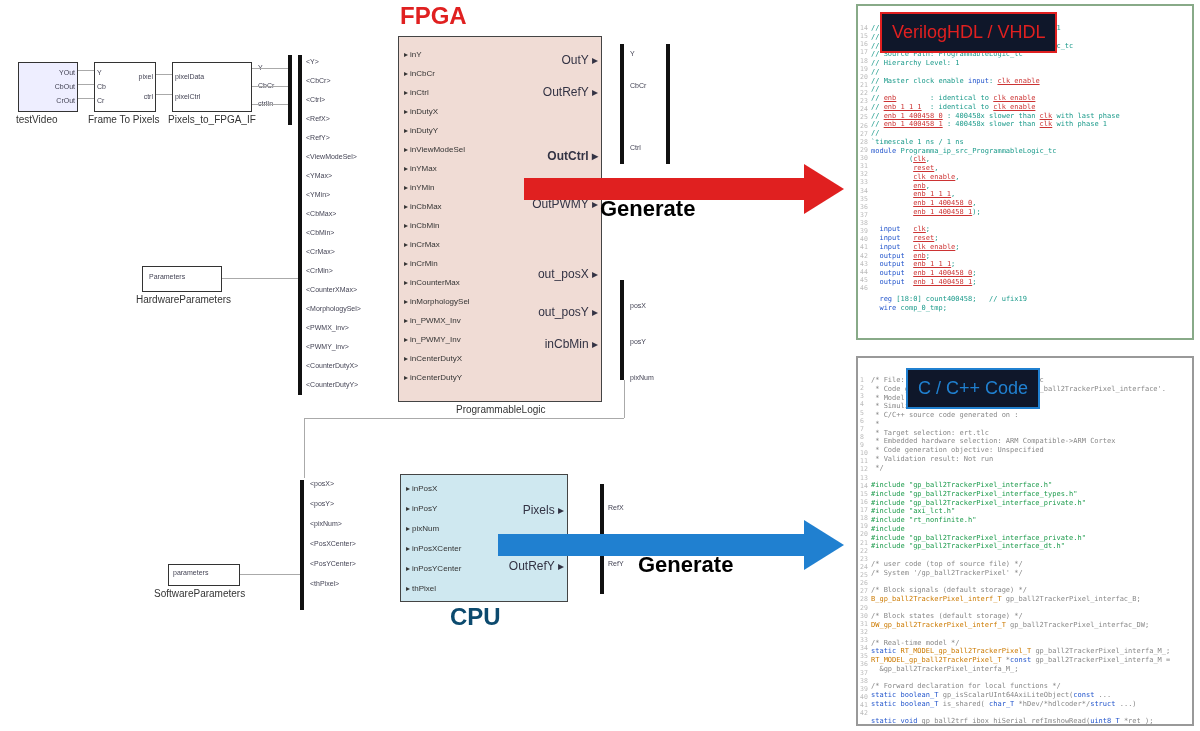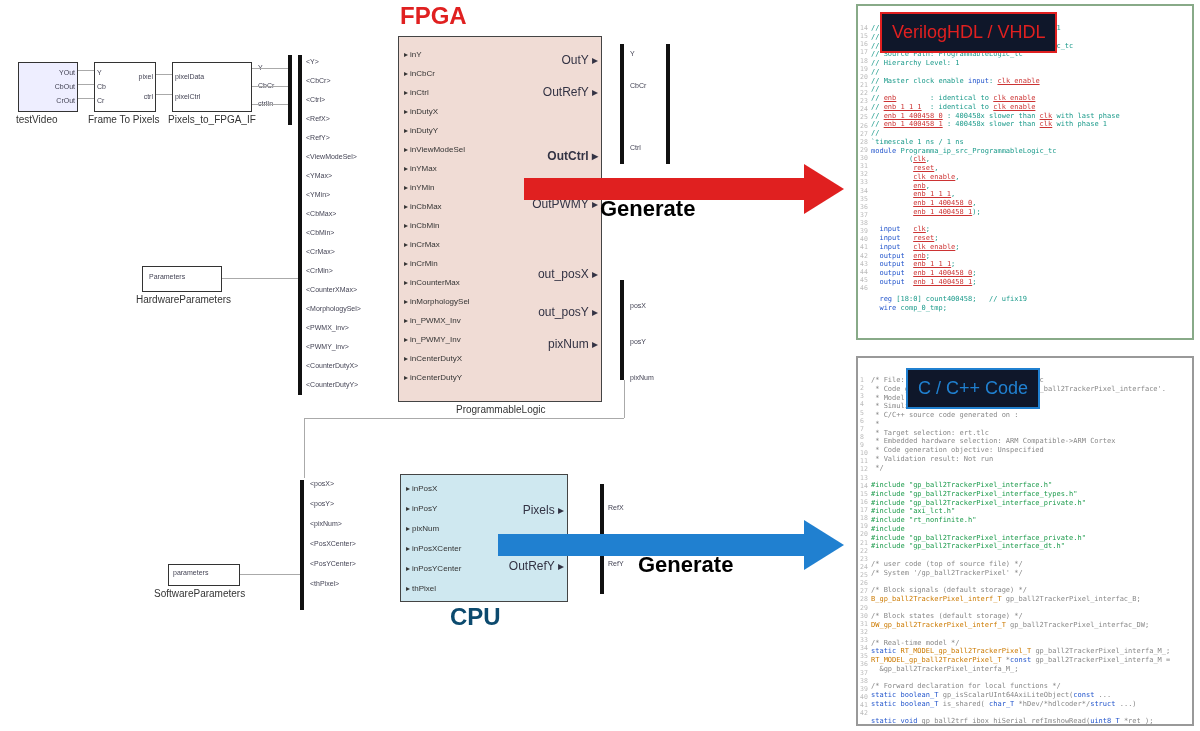--- a/index.html
+++ b/index.html
@@ -210,21 +210,21 @@
         <div class="port-row" style="position: absolute; left: 2px; top: 333px;"><span class="arrow">▸</span>inCenterDutyY</div>
       </div>
 
     <div id="fpga-out-ports">
         <div class="port-right" style="top: 16px;">OutY ▸</div>
         <div class="port-right" style="top: 48px;">OutRefY ▸</div>
         <div class="port-right" style="top: 112px; font-weight: bold;">OutCtrl ▸</div>
         <div class="port-right" style="top: 160px;">OutPWMY ▸</div>
         <div class="port-right" style="top: 230px;">out_posX ▸</div>
         <div class="port-right" style="top: 268px;">out_posY ▸</div>
-        <div class="port-right" style="top: 300px;">pixNum ▸</div>
+        <div class="port-right" style="top: 300px;">inCbMin ▸</div>
       </div>
   </div>
   <div class="block-label" style="left:456px; top:404px;">ProgrammableLogic</div>
 
   <div class="demux" style="left:620px; top:44px; height:120px;"></div>
   <div class="mux" style="left:666px; top:44px; height:120px;"></div>
   <div class="demux" style="left:620px; top:280px; height:100px;"></div>
 
   <div class="tiny" style="position:absolute; left:630px; top:50px;">Y</div>
   <div class="tiny" style="position:absolute; left:630px; top:82px;">CbCr</div>

